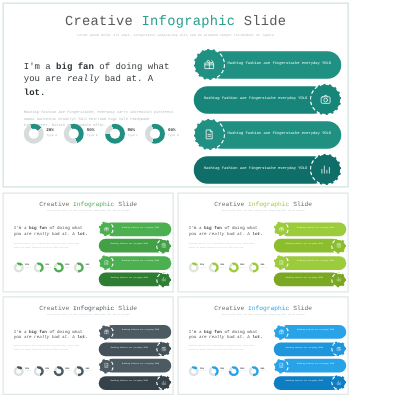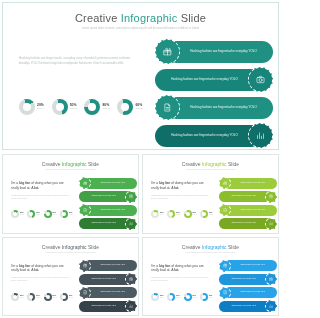--- a/index.html
+++ b/index.html
@@ -2,21 +2,21 @@
 <html><head>
 <meta charset="utf-8">
 <style>
   html,body{margin:0;padding:0;}
   body{
     width:281px;height:318px;
     background:#ffffff;
     font-family:"Liberation Sans", sans-serif;
     overflow:hidden;
   }
-  .page{position:relative;width:281px;height:308px;}
+  .page{position:relative;width:281px;height:308px;font-family:Liberation Mono, monospace;}
 
   
   .hero{
     position:absolute;left:2px;top:2px;width:277px;height:148px;
     background:#ffffff;
     border:1px solid #cfe4e0;
     box-sizing:border-box;
   }
   .hero-title{
     text-align:center;margin-top:9px;
@@ -134,20 +134,23 @@
 <div class="page">
 
   <div class="hero">
 
     <div class="hero-title">
       <span>Creative </span><span class="hl">Infographic</span><span> Slide</span>
     </div>
     <div class="hero-sub">Lorem ipsum dolor sit amet, consectetur adipiscing elit sed do eiusmod tempor incididunt ut labore</div>
 
     <div class="left-col">
+      <div class="headline">
+        <span>I'm a </span><b>big fan</b><span> of doing what you are </span><i>really</i><span> bad at. A </span><b>lot.</b>
+      </div>
       <div class="body-copy">Hashtag fashion axe fingerstache, everyday carry shoreditch pinterest umami authentic brooklyn YOLO heirloom kogi kale readymade kickstarter. Kitsch sustainable offal.</div>
     </div>
 
     <div class="donut-row" id="donutRow">
         <div class="donut-item">
           <div class="donut" style="background: conic-gradient(from -20deg, rgb(31, 144, 130) 0deg, rgb(31, 144, 130) 20%, rgb(214, 220, 219) 20%, rgb(214, 220, 219) 100%);"></div>
           <div class="donut-labels">
             <span class="donut-pct">20%</span>
             <span class="donut-name">Type A</span>
           </div>

